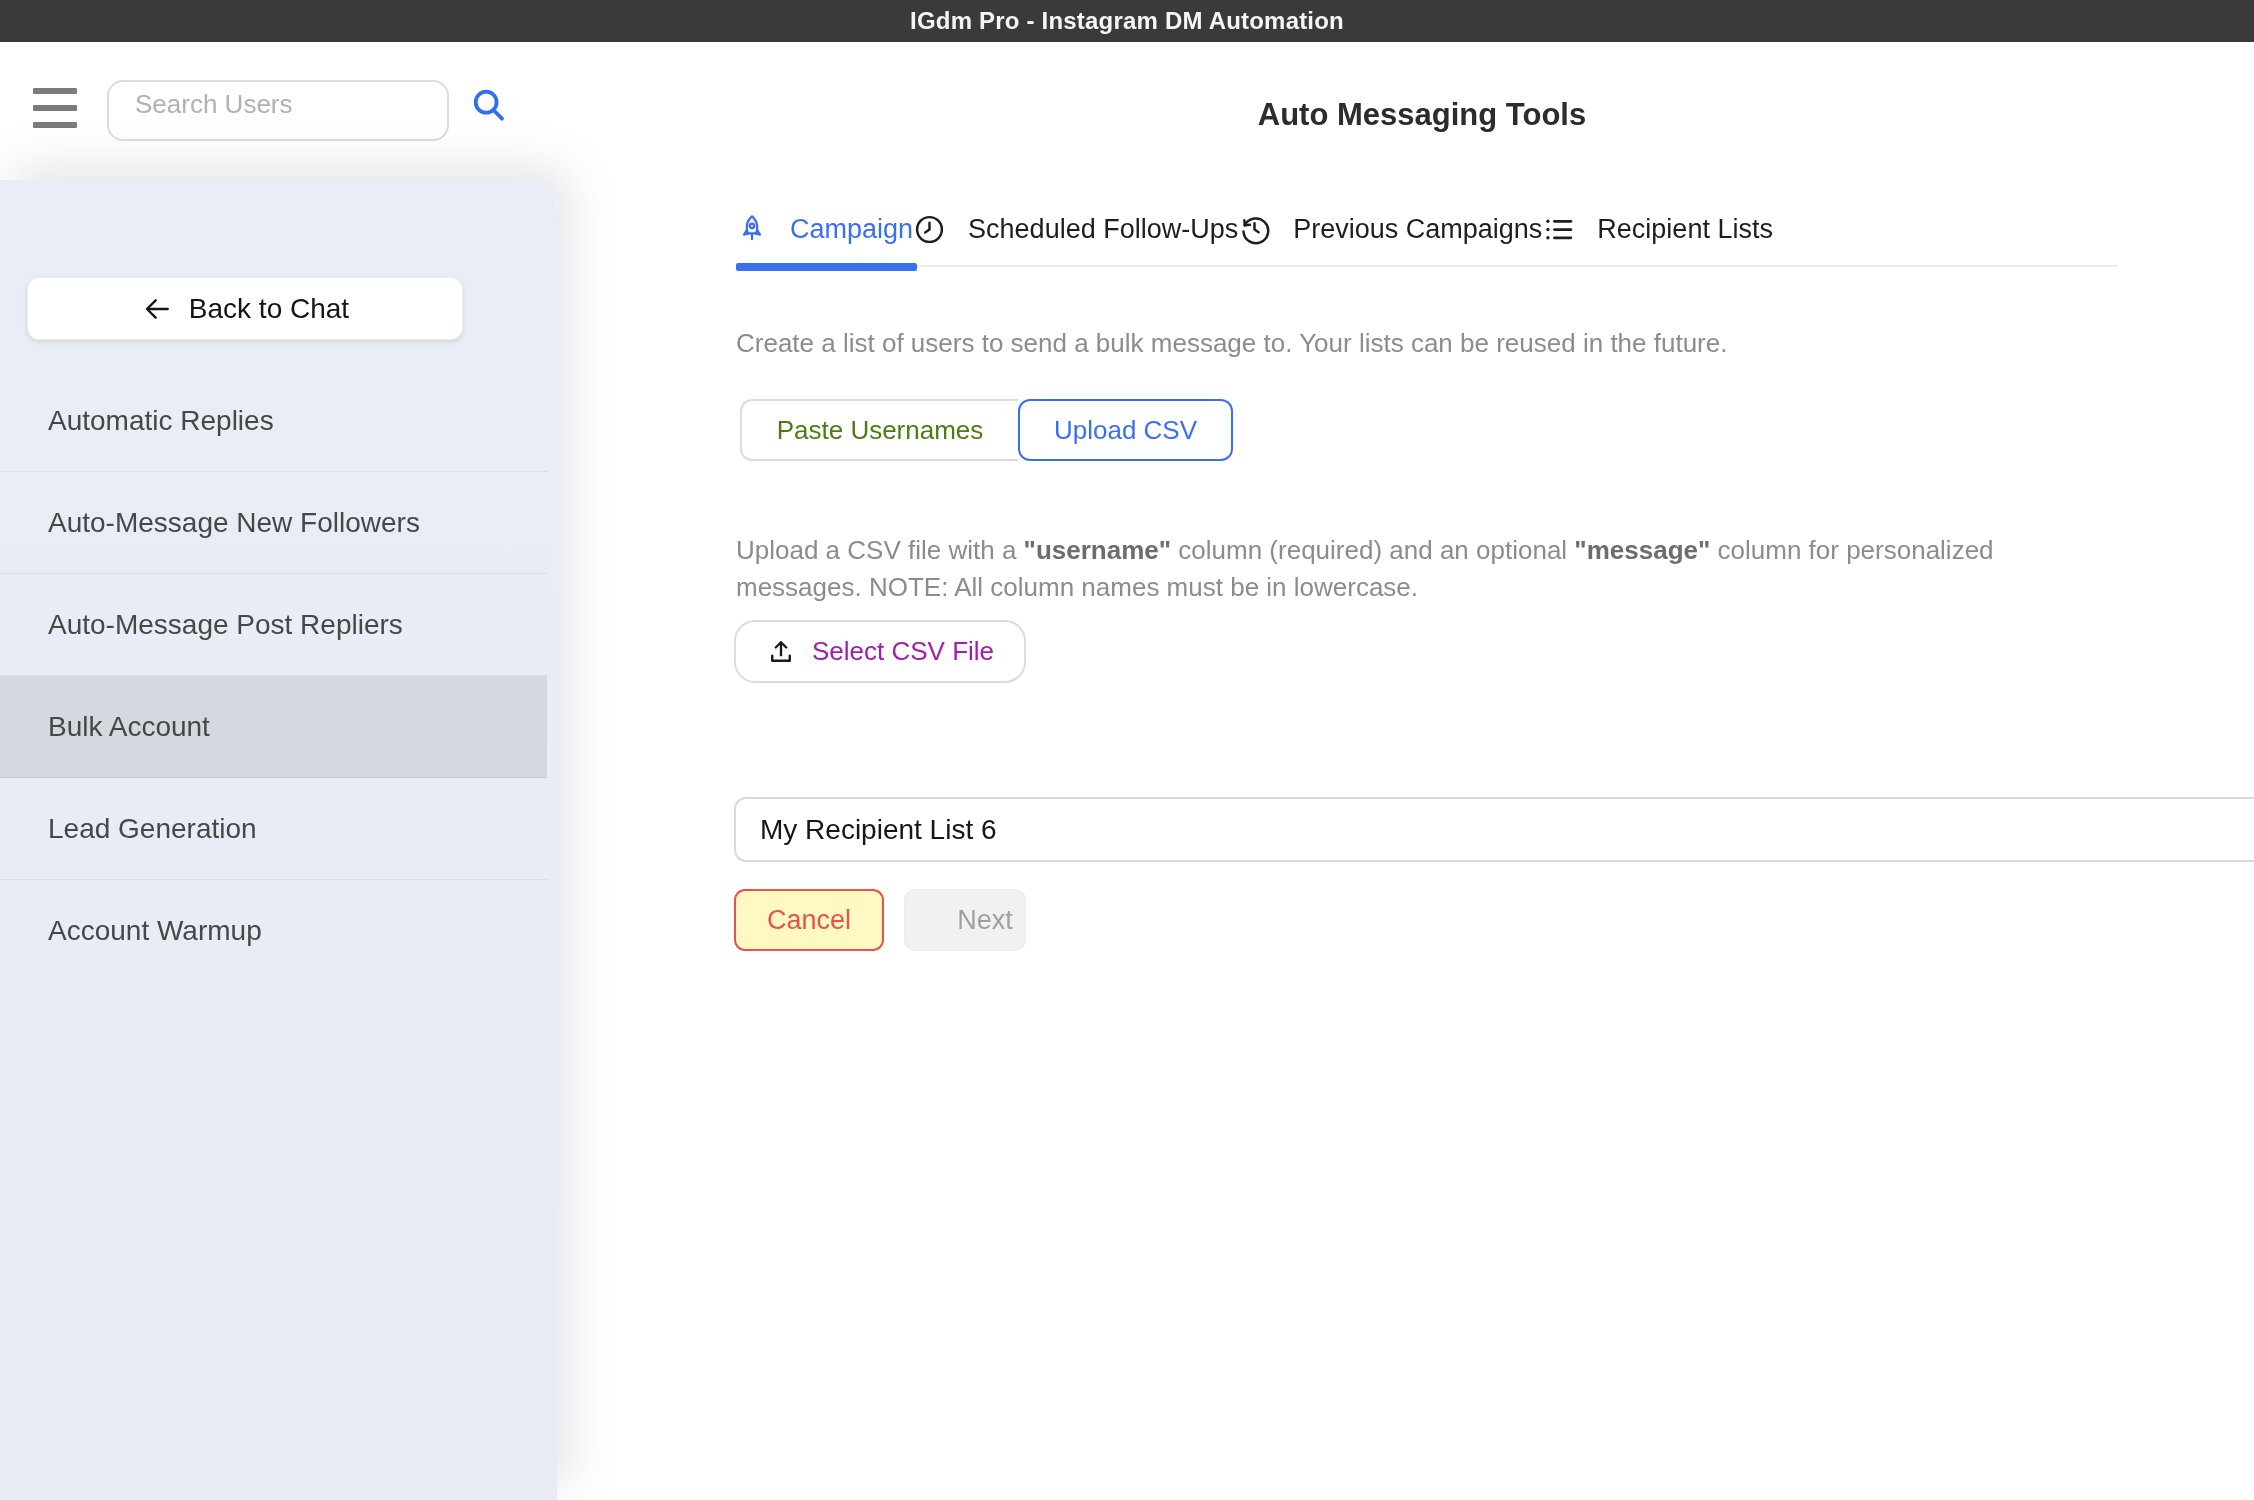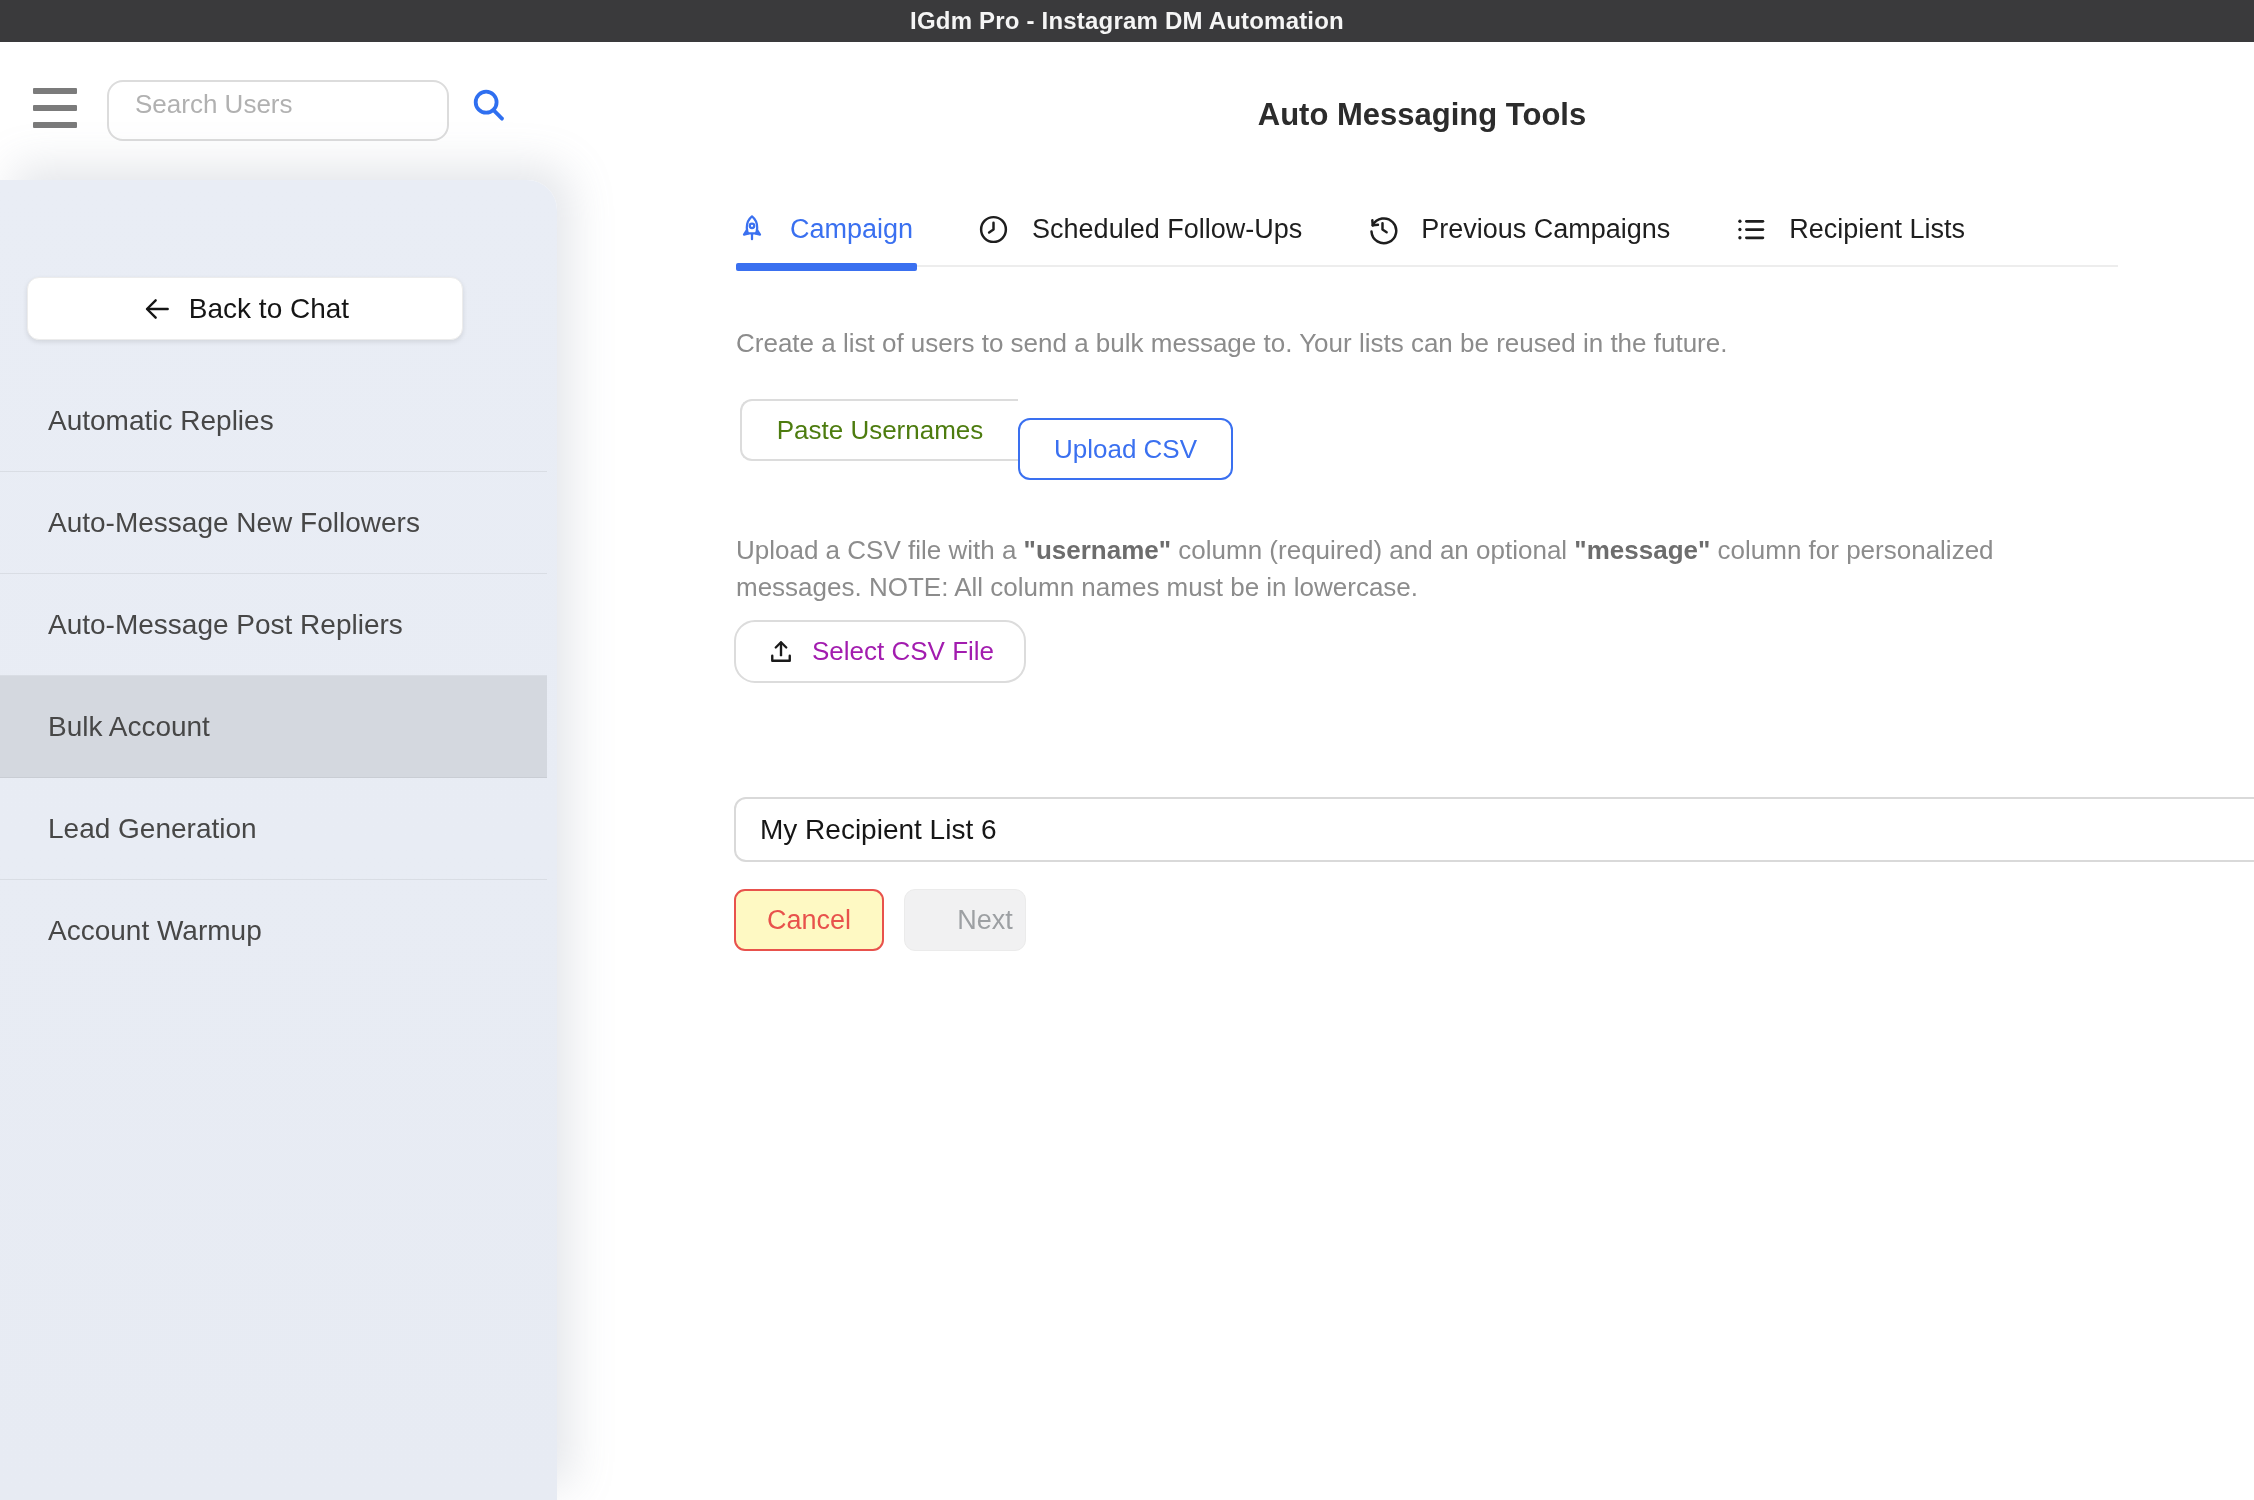--- a/index.html
+++ b/index.html
@@ -41,37 +41,37 @@
   .nav-item { height:102px; display:flex; align-items:center; padding-left:48px;
               font-size:28px; color:#474747; border-bottom:1px solid #d9dde4; cursor:pointer; }
   .nav-item:last-child { border-bottom:none; }
   .nav-item.active { background:#d4d8df; border-bottom:1px solid #c9cdd4; }
 
   
   .page-title { position:absolute; left:736px; top:97px; width:1372px;
                 text-align:center; font-size:31px; font-weight:700; color:#2c2c2c; }
 
   .tabs { position:absolute; left:736px; top:193px; width:1382px; height:74px;
-          display:flex; align-items:center; gap:64px; border-bottom:2px solid #ededed; }
+          display:flex; align-items:center; border-bottom:2px solid #ededed; }
   .tab { position:relative; height:74px; display:flex; align-items:center; gap:22px;
          font-size:27px; color:#1e1e1e; cursor:pointer; }
   .tab .tab-icon { display:flex; align-items:center; }
   .tab.active { color:#3a70f0; }
   .tab.active::after { content:""; position:absolute; left:0; right:-4px; bottom:-5px;
                        height:8px; background:#3a70f0; border-radius:2px; }
 
   .description { position:absolute; left:736px; top:328px; font-size:26px; color:#8c8c8c; }
 
   .segmented { position:absolute; left:740px; top:399px; display:flex; }
   .seg-btn { height:62px; display:flex; align-items:center; justify-content:center;
              background:#fff; font-size:26px; cursor:pointer; }
   .seg-paste { width:278px; border:2px solid #dcdcdc; border-right:none;
                border-radius:12px 0 0 12px; color:#4d7c0f; }
   .seg-upload { width:215px; border:2.5px solid #3a70f0; border-radius:12px;
-                color:#3a70f0; margin-left:0;margin-top:19px; }
+                color:#3a70f0; margin-left:0; }
 
   .csv-note { position:absolute; left:736px; top:532px; width:1320px;
               font-size:26px; line-height:37px; color:#8c8c8c; }
   .csv-note b { font-weight:700; color:#6d6d6d; }
 
   .select-csv { position:absolute; left:734px; top:620px; height:63px; padding:0 30px;
                 display:flex; align-items:center; gap:16px; background:#fff;
                 border:2px solid #dcdcdc; border-radius:21px; font-size:26px; color:#a21caf;
                 cursor:pointer; }
   .upload-glyph { display:flex; align-items:center; }

